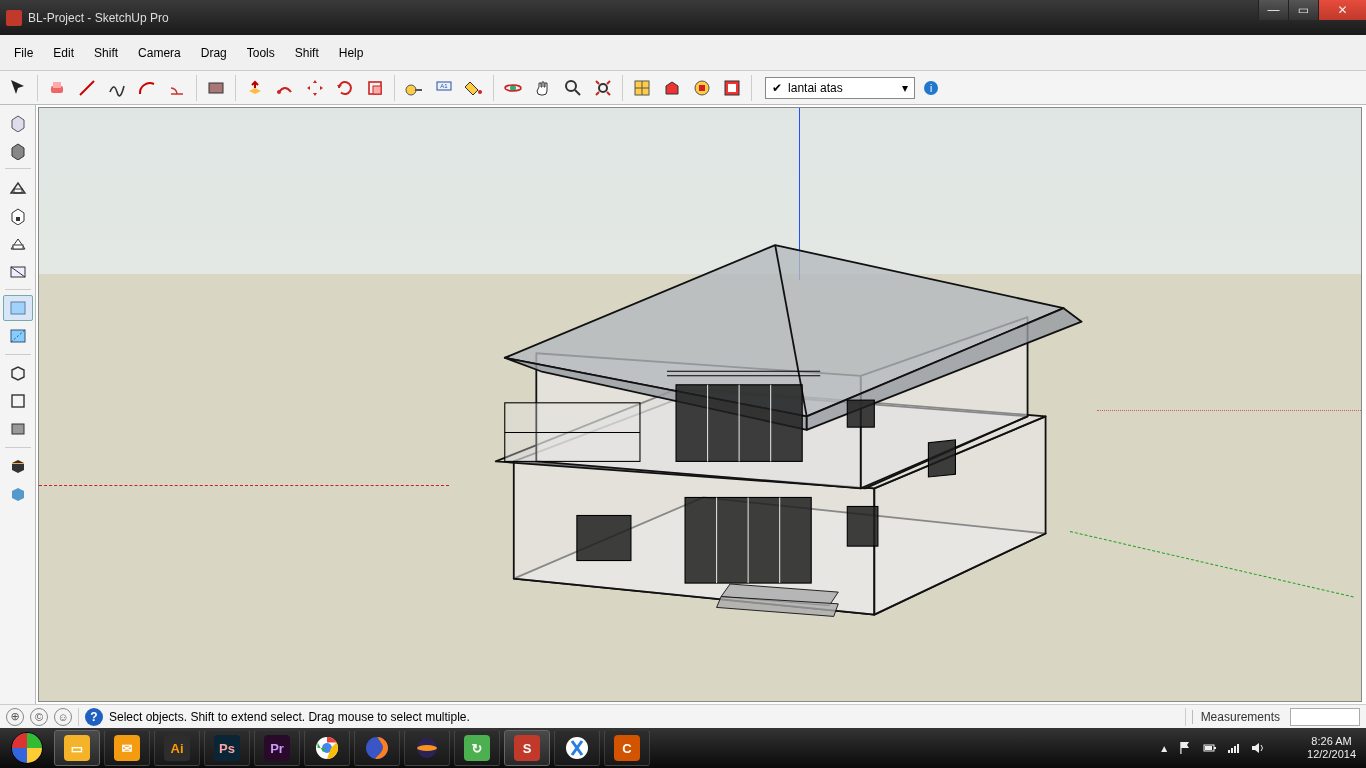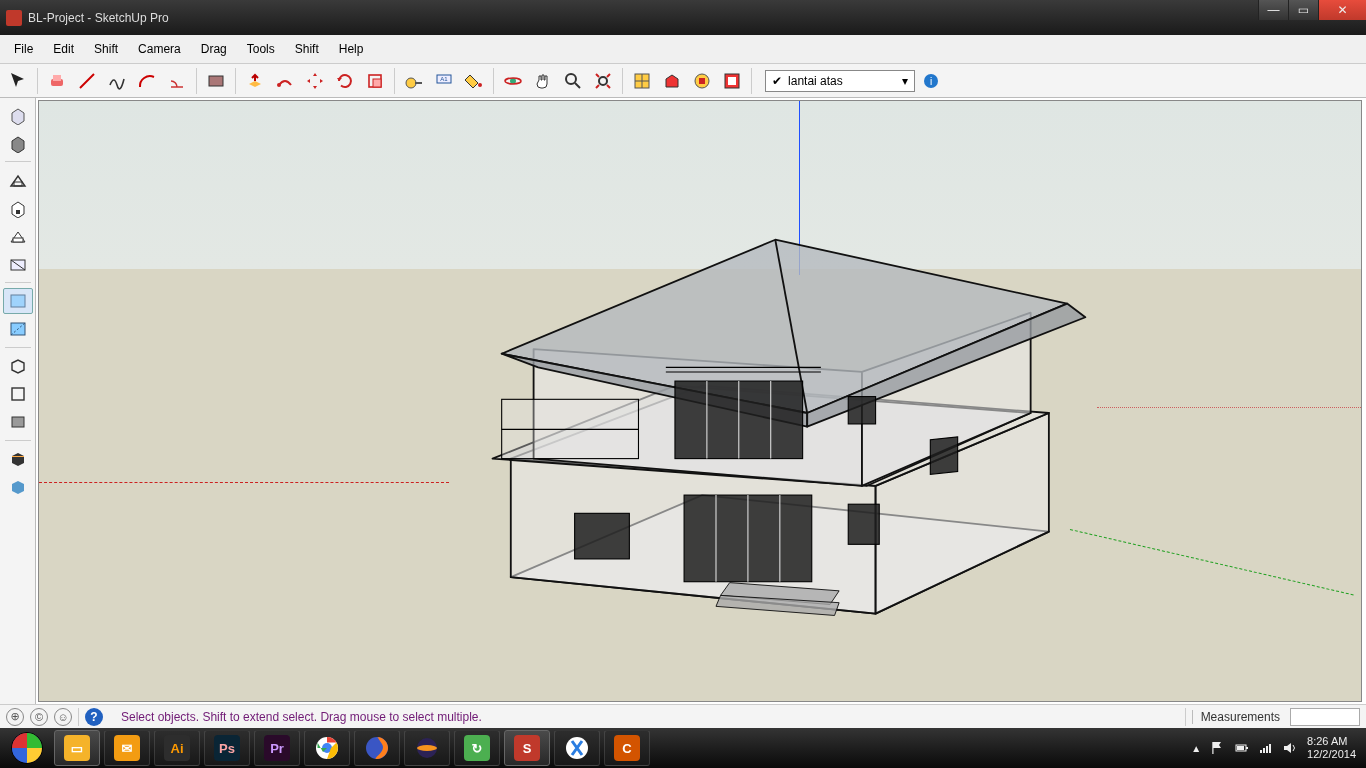--- a/index.html
+++ b/index.html
@@ -33,21 +33,21 @@
 .titlebar .winbtn {
   width: 30px; height: 20px;
   display: flex; align-items: center; justify-content: center;
   background: linear-gradient(#555,#333);
   border-left: 1px solid #222;
   color:#eee; font-size:12px; cursor: pointer;
 }
 .titlebar .winbtn.close { background: linear-gradient(#e74c3c,#c0392b); width: 48px; }
 
 .menubar {
-  height: 29px;
+  height: 36px;
   background: #f0f0f0;
   display: flex;
   align-items: center;
   padding: 0 4px;
   border-bottom: 1px solid #ccc;
 }
 .menubar span {
   padding: 2px 10px;
   font-size: 12px;
   cursor: pointer;
@@ -149,21 +149,21 @@
 .statusbar .circ {
   width:18px; height:18px; border:1px solid #888; border-radius:50%;
   display:flex; align-items:center; justify-content:center;
   font-size:11px; color:#555; cursor:pointer;
 }
 .statusbar .qmark {
   width:18px; height:18px; background:#2060c0; color:#fff; border-radius:50%;
   display:flex; align-items:center; justify-content:center; font-weight:bold;
   cursor:pointer;
 }
-.statusbar .hint { color:#701a75; margin-left:12px; }
+.statusbar .hint { color:#000000; margin-left:0; }
 .statusbar .spacer { flex:1; }
 .statusbar .mlabel { color:#333; border-left:1px solid #bbb; padding-left:8px; }
 .statusbar .mbox {
   width:70px; height:18px; background:#fff; border:1px solid #aaa; margin-left:4px;
 }
 
 .taskbar {
   height: 40px;
   background: linear-gradient(#343434, #1a1a1a 60%, #0a0a0a);
   display:flex; align-items:center;
@@ -193,21 +193,21 @@
 .tb-item.active { background:linear-gradient(#4a4a4a,#282828); border-color:#666; }
 .tb-item svg, .tb-item .glyph { width:26px; height:26px; }
 .glyph {
   display:flex; align-items:center; justify-content:center;
   font-weight:bold; font-size:13px; color:#fff; border-radius:4px;
 }
 .tray {
   margin-left:auto; display:flex; align-items:center; gap:10px;
   color:#eee; font-size:11px; padding-right:6px;
 }
-.tray .clock { text-align:left; line-height:1.15; }
+.tray .clock { text-align:center; line-height:1.15;margin-left:32px; }
 .tray svg { width:14px; height:14px; fill:#eee; }
 .tray .up { font-size:10px; }
 </style>
 </head>
 <body>
 
 <div class="titlebar">
   <div class="appicon"></div>
   <div class="title">BL-Project - SketchUp Pro</div>
   <div class="winbtns">

